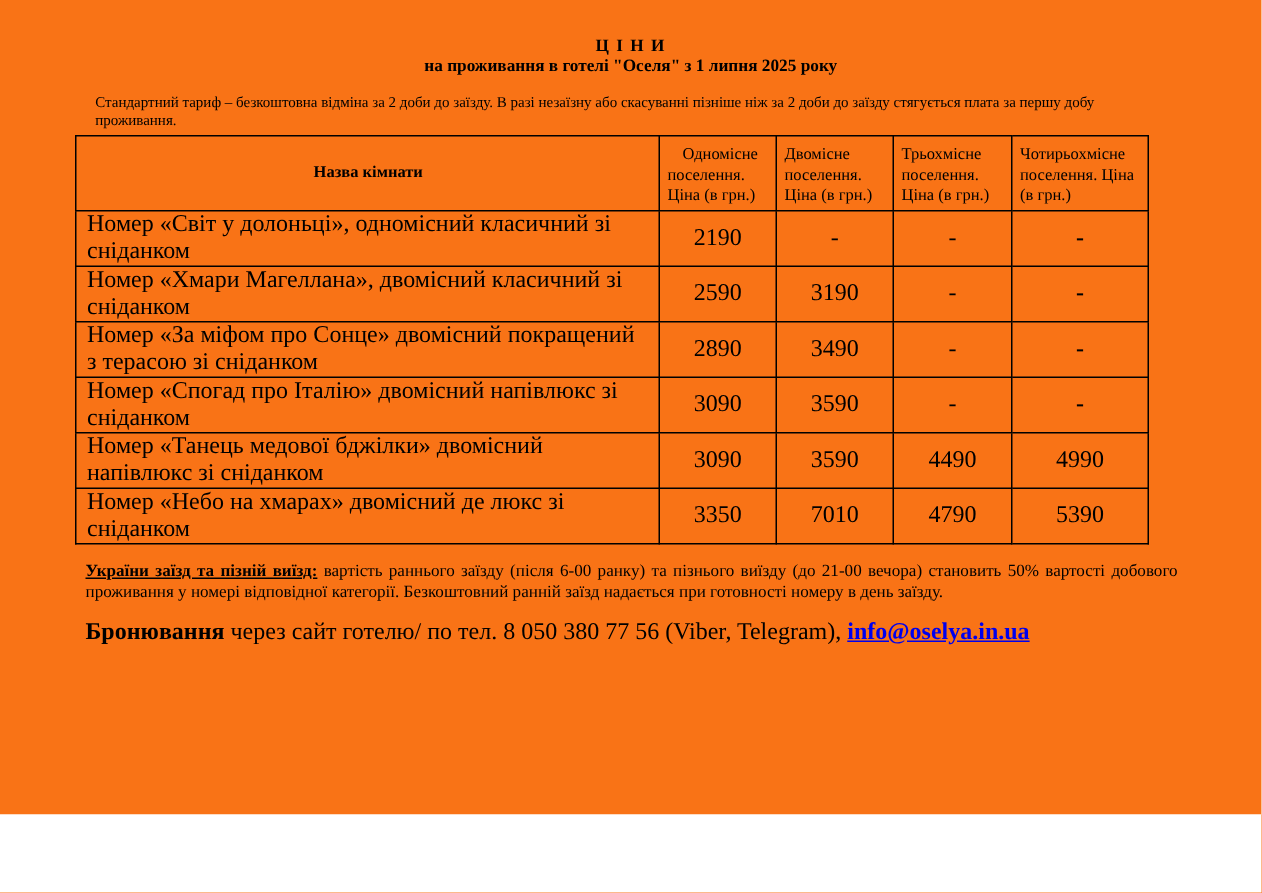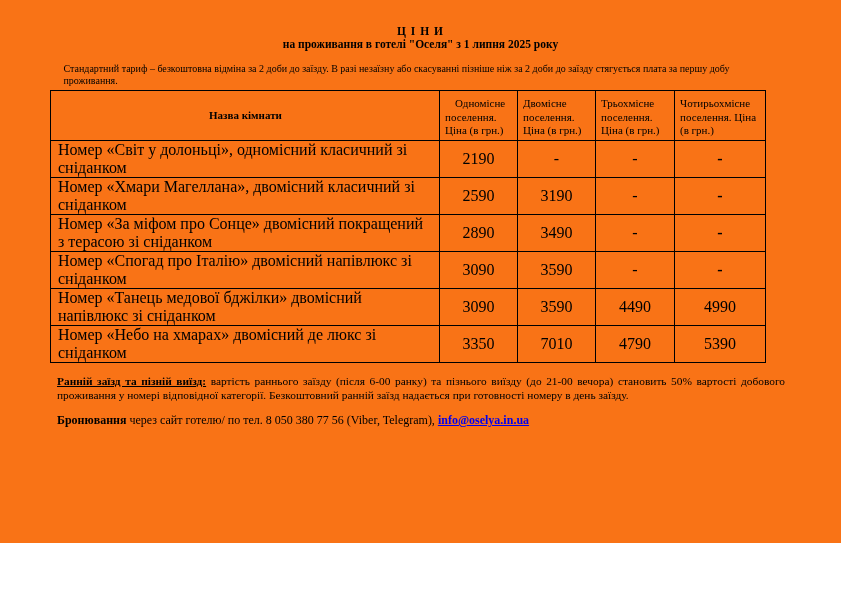--- a/index.html
+++ b/index.html
@@ -75,21 +75,21 @@
     text-align: justify;
     font-size: 11.4px;
     line-height: 1.18;
   }
   .note .label {
     font-weight: bold;
     text-decoration: underline;
   }
   .booking {
     margin: 11px 56px 0 57px;
-    font-size: 12px;
+    font-size: 16px;
     line-height: 1.18;
   }
   .booking .blabel { font-weight: bold; }
   .email-link {
     color: #0000ee;
     font-weight: bold;
     text-decoration: underline;
     cursor: pointer;
   }
 </style>
@@ -159,18 +159,18 @@
       <tr>
         <td class="name">Номер «Небо на хмарах» двомісний де люкс зі сніданком</td>
         <td class="num">3350</td>
         <td class="num">7010</td>
         <td class="num">4790</td>
         <td class="num">5390</td>
       </tr>
     </tbody>
   </table>
 
-  <p class="note"><span class="label">Ранній заїзд та пізній виїзд:</span><span> вартість раннього заїзду (після 6-00 ранку) та пізнього виїзду (до 21-00 вечора) становить 50% вартості добового проживання у номері відповідної категорії. Безкоштовний ранній заїзд надається при готовності номеру в день заїзду.</span></p>
+  <p class="note"><span class="label">України заїзд та пізній виїзд:</span><span> вартість раннього заїзду (після 6-00 ранку) та пізнього виїзду (до 21-00 вечора) становить 50% вартості добового проживання у номері відповідної категорії. Безкоштовний ранній заїзд надається при готовності номеру в день заїзду.</span></p>
 
 
   <p class="booking"><span class="blabel">Бронювання</span><span> через сайт готелю/ по тел. 8 050 380 77 56 (Viber, Telegram), </span><a class="email-link">info@oselya.in.ua</a></p>
 
 </div>
 
 </body></html>

